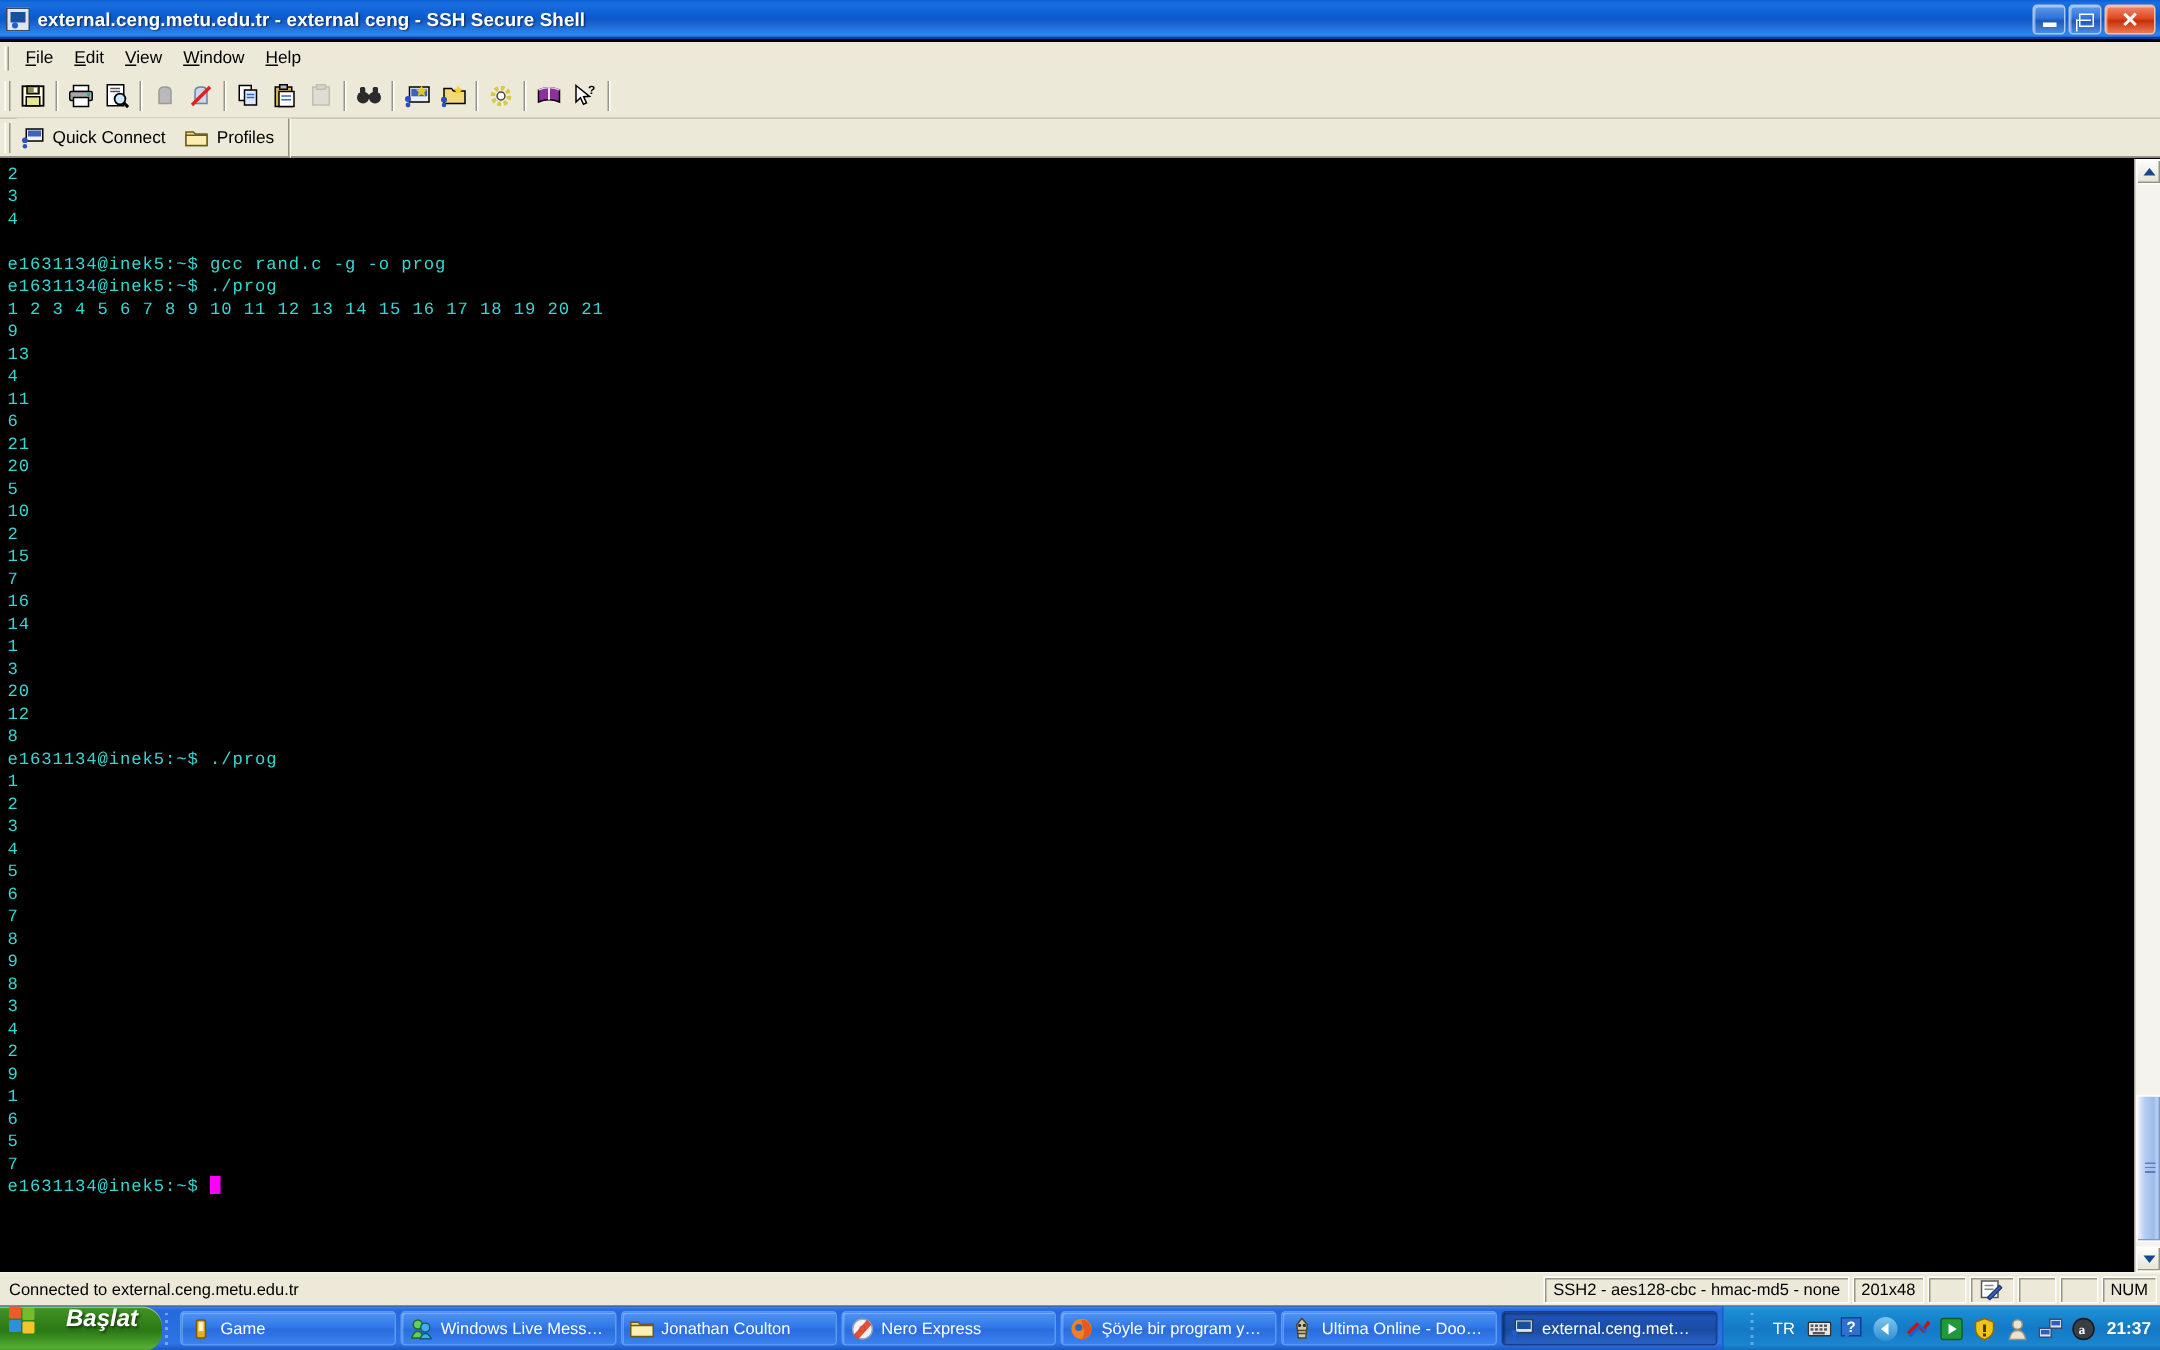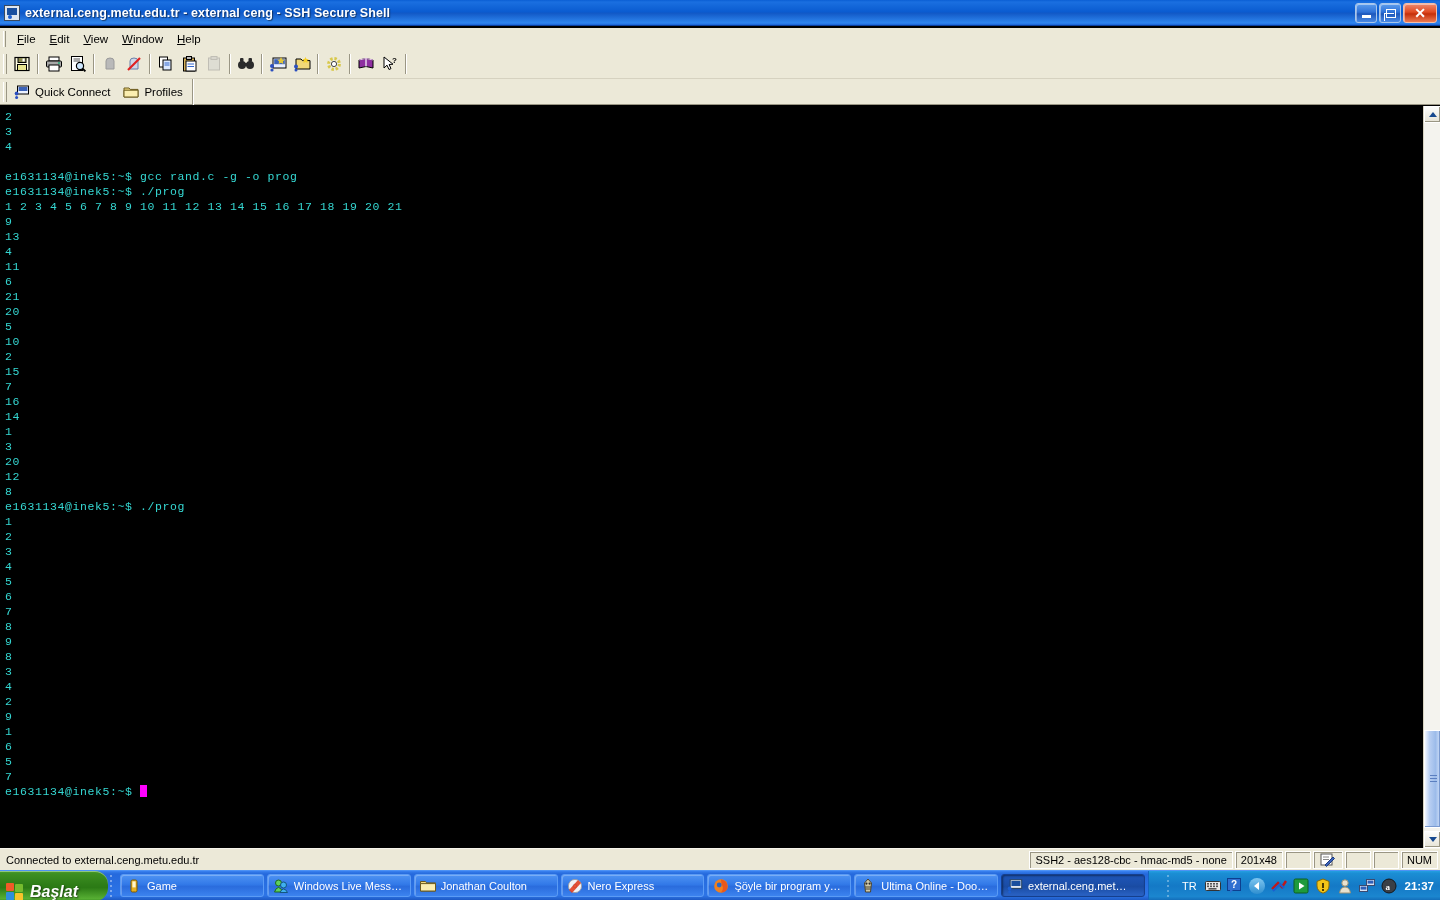--- a/index.html
+++ b/index.html
@@ -148,21 +148,21 @@
   .taskbar {
     position: absolute; left: 0; top: 870px; width: 1440px; height: 30px;
     background: linear-gradient(to bottom,#3b83f2 0%, #2a6fe0 7%, #2569dd 12%, #2d74e6 85%, #1d59c4 100%);
     display: flex; align-items: center;
     border-top: 1px solid #4e93f5;
   }
   .start {
     width: 108px; height: 30px; flex: 0 0 auto;
     background: linear-gradient(to bottom,#4aa12b 0%,#3d8f22 9%,#2e7d17 45%,#2b7a15 55%,#56ae33 92%,#3b9022 100%);
     border-radius: 0 13px 13px 0;
-    display:flex; align-items:flex-end; gap:6px; padding-left:6px;
+    display:flex; align-items:flex-start; gap:20px; padding-left:6px;
     box-shadow: inset 0 1px 0 rgba(255,255,255,.4);
   }
   .start-label {
     color:#fff; font-size:16px; font-style: italic; font-weight:bold;
     text-shadow: 1px 1px 2px rgba(0,0,0,.6);
   }
   .flag { width:18px;height:18px; position:relative; flex:0 0 auto; }
   .flag i { position:absolute; width:8px;height:8px; border-radius:1px; display:block; }
   .flag i:nth-child(1){ left:0;  top:0;  background:#f05a28; }
   .flag i:nth-child(2){ left:9px;top:1px;background:#76bb2e; }

